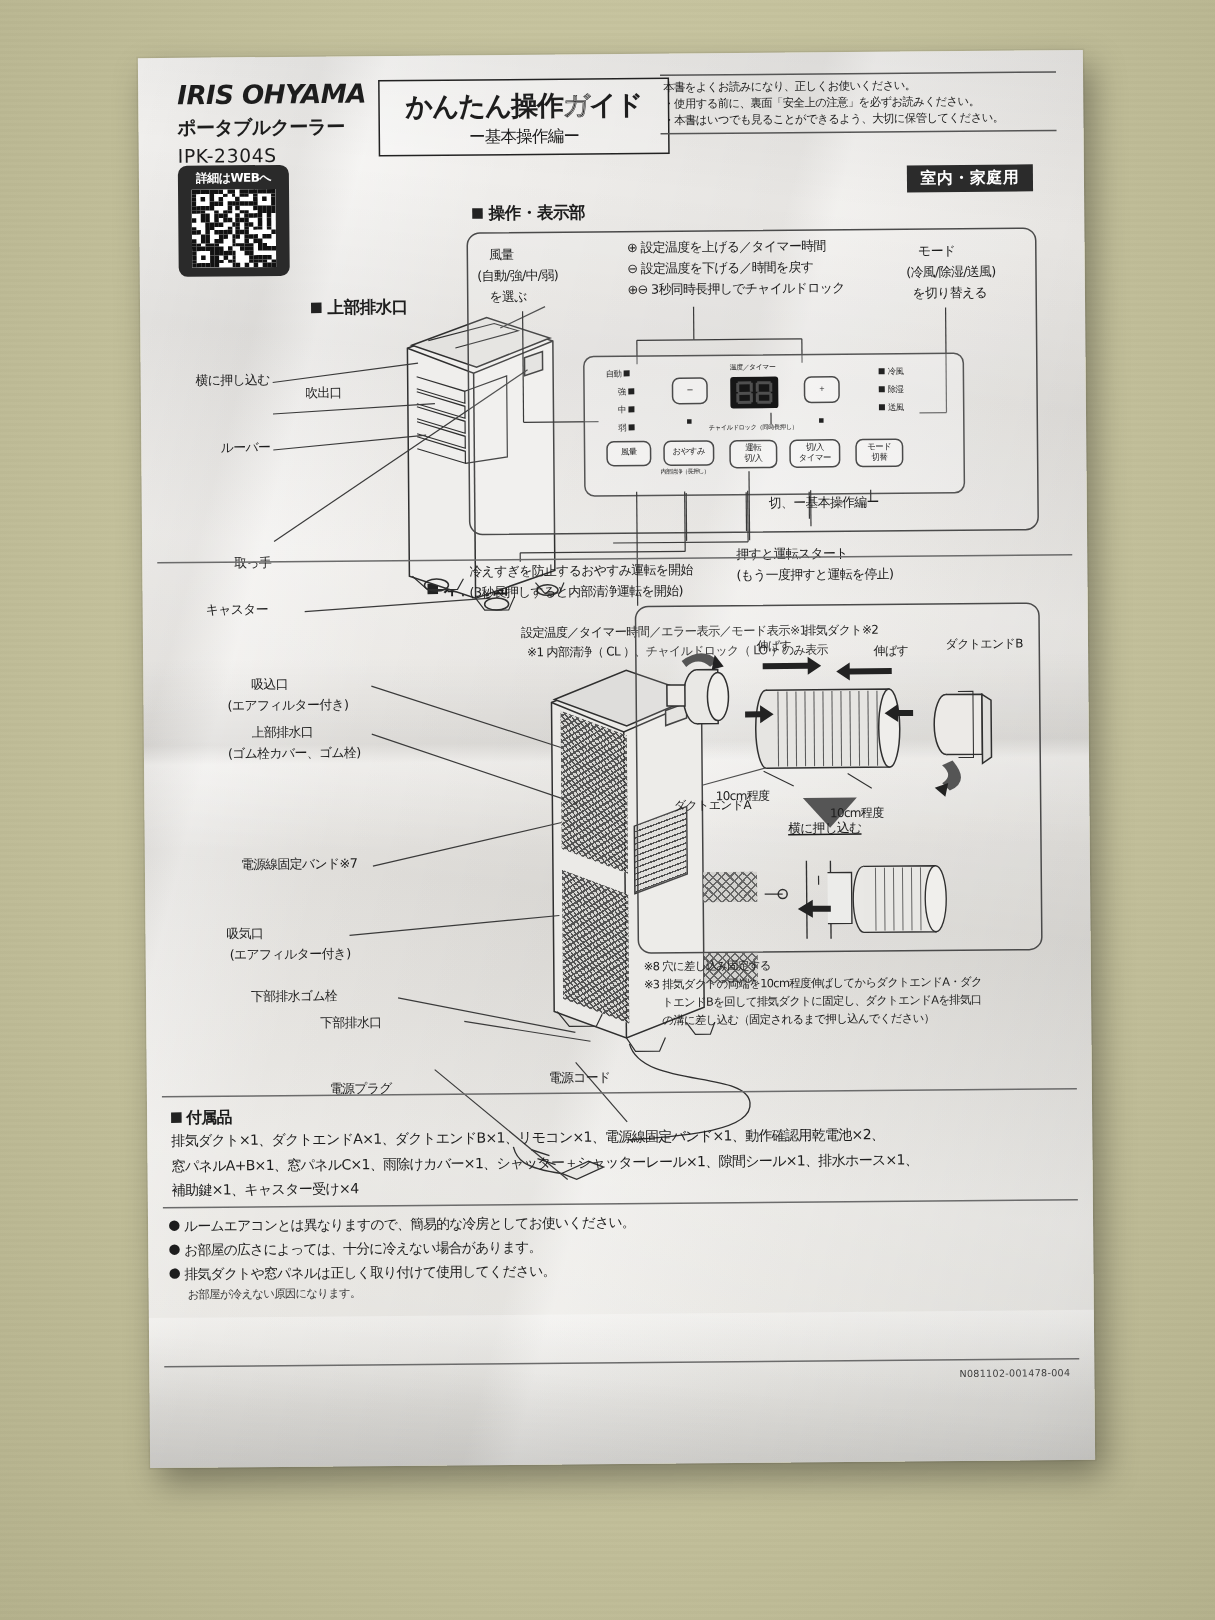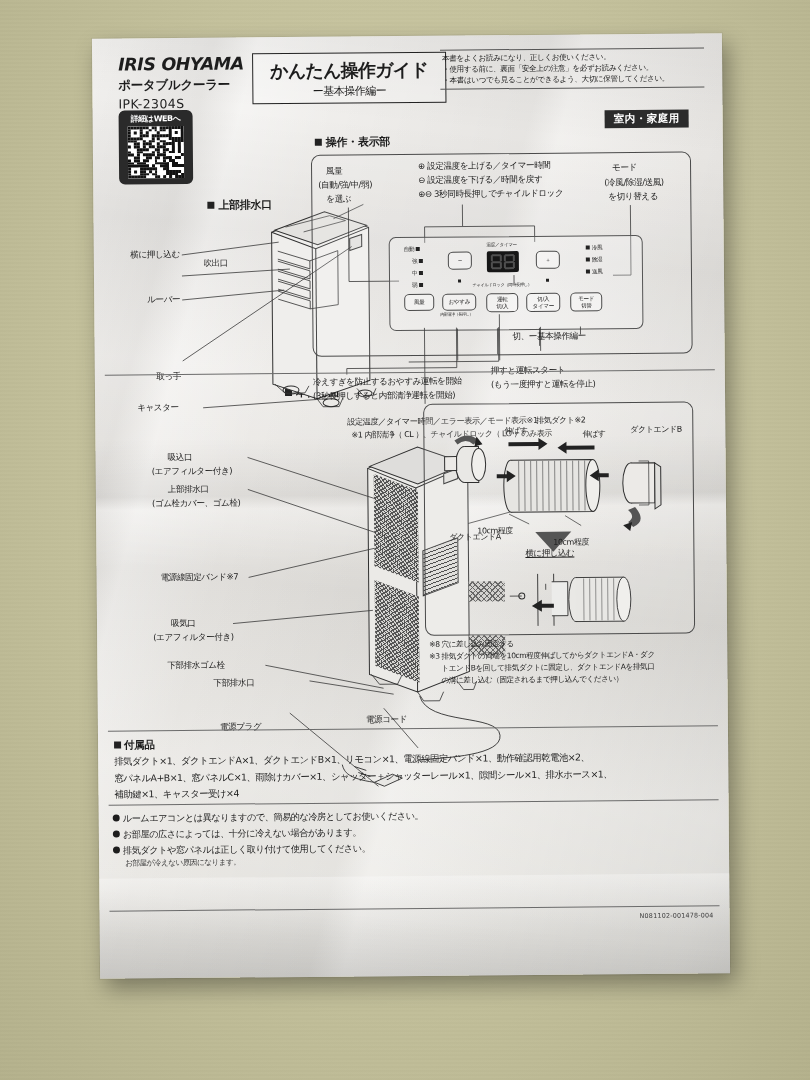--- a/index.html
+++ b/index.html
@@ -581,21 +581,21 @@
 
     <div class="unit mesh" style="left:278px;top:446px;width:44px;height:92px;transform:skewY(21deg);opacity:.85;"></div>
     <div class="unit mesh" style="left:278px;top:552px;width:44px;height:86px;transform:skewY(21deg);opacity:.85;"></div>
     <div class="unit" style="left:326px;top:508px;width:34px;height:44px;transform:skewY(-20deg);background:repeating-linear-gradient(0deg,#3d3d3d 0 1px,#dddcd9 1px 4px);border:1px solid #333;"></div>
 
     <div class="lab" style="left:72px;top:414px;">吸込口</div>
     <div class="lab" style="left:56px;top:428px;">(エアフィルター付き)</div>
     <div class="lab" style="left:72px;top:446px;">上部排水口</div>
     <div class="lab" style="left:56px;top:460px;">(ゴム栓カバー、ゴム栓)</div>
     <div class="lab" style="left:64px;top:534px;">電源線固定バンド※7</div>
-    <div class="lab" style="left:74px;top:580px;">吸気口</div>
+    <div class="lab" style="left:54px;top:580px;">吸気口</div>
     <div class="lab" style="left:56px;top:594px;">(エアフィルター付き)</div>
     <div class="lab" style="left:70px;top:622px;">下部排水ゴム栓</div>
     <div class="lab" style="left:116px;top:640px;">下部排水口</div>
     <div class="lab" style="left:122px;top:684px;">電源プラグ</div>
     <div class="lab" style="left:268px;top:678px;">電源コード</div>
 
     <div class="rearbox">
       <svg class="ov" style="width:268px;height:230px;">
         <g fill="none" stroke="#2f2f2f" stroke-width="1">
 

